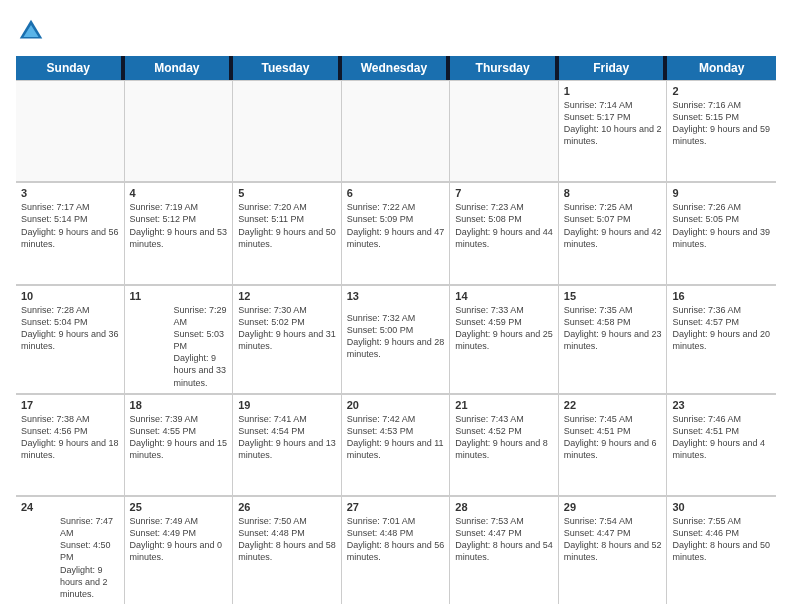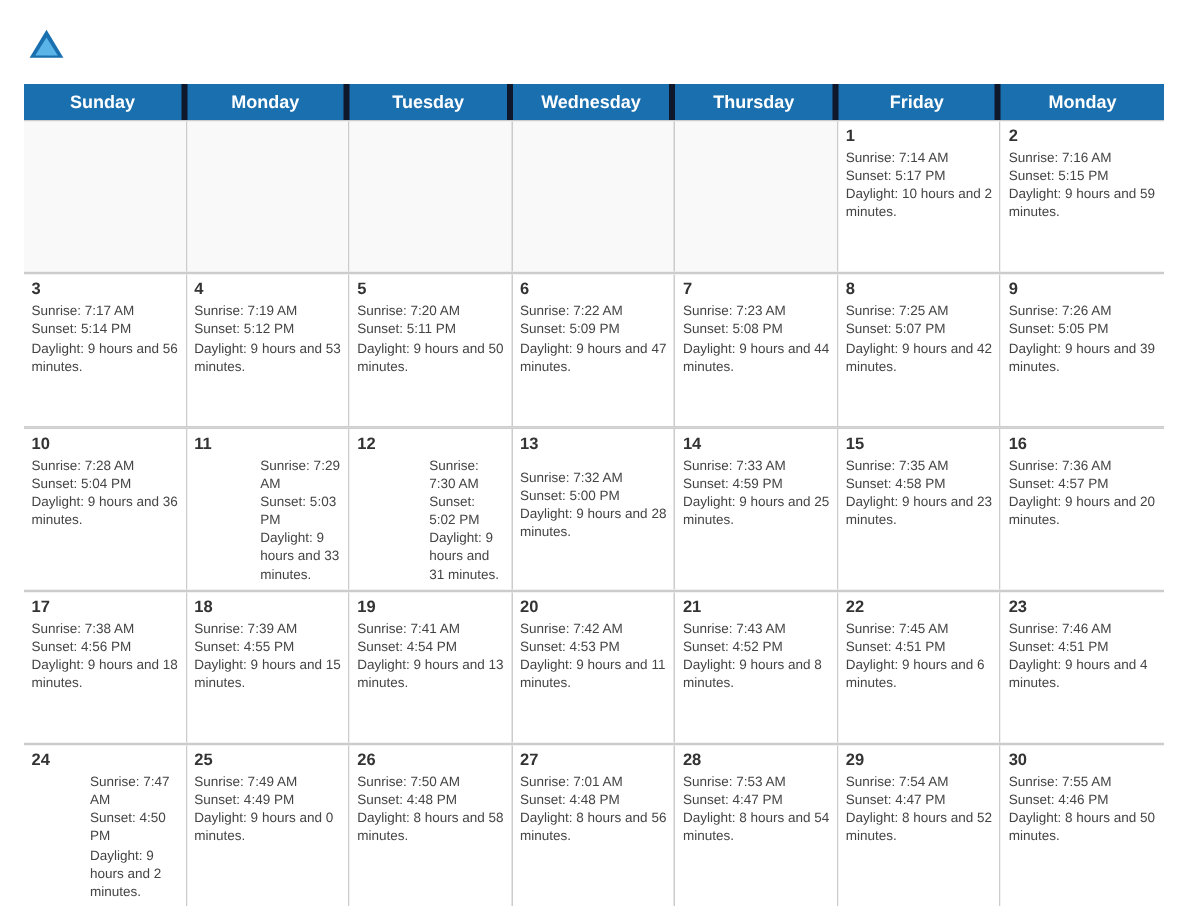--- a/index.html
+++ b/index.html
@@ -219,21 +219,21 @@
 Daylight: 9 hours and 36 minutes.</div>
           </div>
           <div class="cal-cell">
             <span class="day-num">11</span>
             <div class="day-info" style="white-space: pre-line; margin-left: 44px;">Sunrise: 7:29 AM
 Sunset: 5:03 PM
 Daylight: 9 hours and 33 minutes.</div>
           </div>
           <div class="cal-cell">
             <span class="day-num">12</span>
-            <div class="day-info" style="white-space: pre-line; margin-left: 48px;">Sunrise: 7:30 AM
+            <div class="day-info" style="white-space: pre-line;">Sunrise: 7:30 AM
 Sunset: 5:02 PM
 Daylight: 9 hours and 31 minutes.</div>
           </div>
           <div class="cal-cell">
             <span class="day-num">13</span>
             <div class="day-info" style="white-space: pre-line; margin-top: 10px;">Sunrise: 7:32 AM
 Sunset: 5:00 PM
 Daylight: 9 hours and 28 minutes.</div>
           </div>
           <div class="cal-cell">

